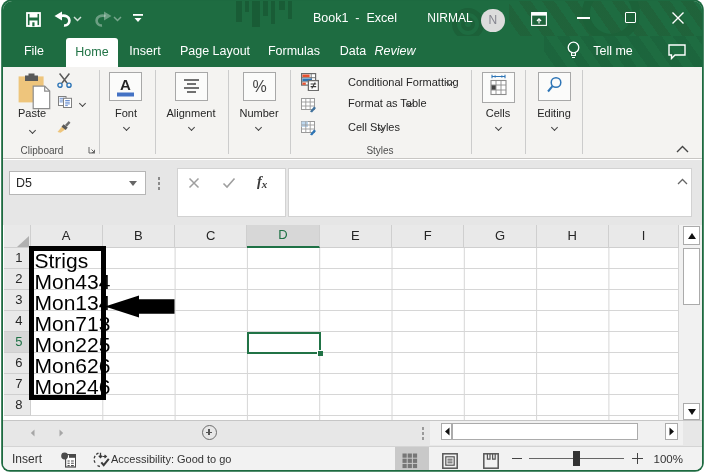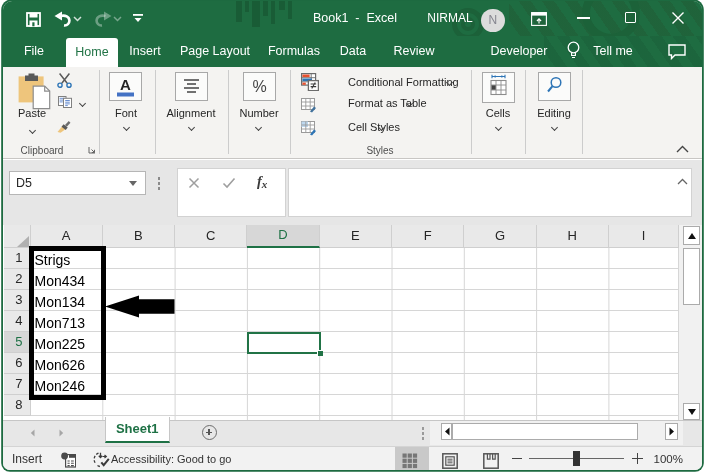--- a/index.html
+++ b/index.html
@@ -26,21 +26,21 @@
 .srow{position:absolute;left:320px;font-size:11px;color:#262626;padding-left:28px;}
 
 #fbar{position:absolute;left:0;top:160px;width:704px;height:65px;background:#e6e6e6;}
 #namebox{position:absolute;left:9px;top:11px;width:137px;height:24px;background:#fff;border:1px solid #b6b6b6;font-size:12.5px;color:#262626;line-height:22px;padding-left:6px;}
 #fxbox{position:absolute;left:177px;top:8px;width:109px;height:49px;background:#fff;border:1px solid #d2d2d2;}
 #finput{position:absolute;left:288px;top:8px;width:404px;height:49px;background:#fff;border:1px solid #d2d2d2;}
 
 #grid{position:absolute;left:0;top:225px;width:704px;height:195px;background:#fff;}
 .ch{position:absolute;top:0;height:22.5px;background:#e9e9e9;border-right:1px solid #cfcfcf;border-bottom:1px solid #cfcfcf;font-size:13px;color:#262626;text-align:center;line-height:22px;}
 .rh{position:absolute;left:4px;width:26.5px;height:21px;background:#e9e9e9;border-right:1px solid #cfcfcf;border-bottom:1px solid #cfcfcf;font-size:13px;color:#262626;text-align:right;padding-right:7px;line-height:20.5px;}
-.cellrow{position:absolute;left:34.5px;width:70px;height:21px;font-size:14px;color:#000;line-height:25px;}
+.cellrow{position:absolute;left:34.5px;width:70px;height:21px;font-size:21px;color:#000;line-height:25px;}
 
 #tabbar{position:absolute;left:0;top:420px;width:704px;height:26px;background:#e7e7e7;border-top:1px solid #c6c6c6;}
 
 #status{position:absolute;left:0;top:446px;width:704px;height:24px;background:#f2f2f2;border-top:1px solid #d4d4d4;font-size:12px;color:#333;}
 </style></head>
 <body>
 <div id="stage">
 <div id="win">
       <div id="abs">
   <div id="title">
@@ -100,23 +100,22 @@
     </svg>
   </div>
   <div id="menu">
           <div style="position:absolute;right:0;top:0;width:160px;height:31px;background:repeating-linear-gradient(55deg,rgba(0,0,0,0) 0 9px,rgba(16,60,36,.14) 9px 19px);"></div>
     <div class="mtab" style="left:14px;width:40px;">File</div>
     <div id="hometab">Home</div>
     <div class="mtab" style="left:125px;width:40px;">Insert</div>
     <div class="mtab" style="left:265px;width:58px;">Formulas</div>
     <div class="mtab" style="left:177px;width:76px;">Page Layout</div>
     <div class="mtab" style="left:336px;width:34px;">Data</div>
-    <div class="mtab" style="left:391px;width:46px;">Review</div>
+    <div class="mtab" style="left:372px;width:46px;font-style:italic;">Review</div>
     <div class="mtab" style="left:440px;width:34px;margin-top:24px;">View</div>
-    <div class="mtab" style="left:487px;width:64px;">Developer</div>
     <svg class="a" style="left:567px;top:5px;" width="13" height="19" viewBox="0 0 13 19">
       <circle cx="6.5" cy="6.5" r="5.3" fill="none" stroke="#fff" stroke-width="1.3"></circle>
       <path d="M4.6 11.5 L4.6 14.5 L8.4 14.5 L8.4 11.5" fill="none" stroke="#fff" stroke-width="1.2"></path>
       <path d="M5 16.5 L8 16.5" stroke="#fff" stroke-width="1.2"></path>
     </svg>
     <div class="mtab" style="left:588px;width:50px;">Tell me</div>
     <svg class="a" style="left:667px;top:7px;" width="20" height="17" viewBox="0 0 20 17">
       <path d="M2 2 L18 2 L18 12 L8 12 L4.5 15.5 L4.5 12 L2 12 Z" fill="none" stroke="#fff" stroke-width="1.4"></path>
     </svg>
   </div>
@@ -323,21 +322,20 @@
             <path d="M0 0 L8 0 L4 6 Z" fill="#111"></path>
           </svg>
   </div>
   <div id="tabbar">
     <svg class="a" style="left:30px;top:8px;" width="5" height="8" viewBox="0 0 5 8">
             <path d="M4.5 0.5 L0.8 4 L4.5 7.5 Z" fill="#a6a6a6"></path>
           </svg>
     <svg class="a" style="left:59px;top:8px;" width="5" height="8" viewBox="0 0 5 8">
             <path d="M0.5 0.5 L4.2 4 L0.5 7.5 Z" fill="#a6a6a6"></path>
           </svg>
-    <div class="a" style="left:104.5px;top:-4px;width:65.5px;height:26px;background:#fff;border-left:1px solid #c6c6c6;border-right:1px solid #c6c6c6;border-bottom:2.5px solid #1e7145;color:#1e7145;font-weight:bold;font-size:13px;text-align:center;line-height:24px;">Sheet1</div>
     <div class="a" style="left:202px;top:4px;width:15px;height:15px;border:1.3px solid #6d6d6d;border-radius:50%;color:#555;">
             <div style="position:absolute;left:3.1px;top:5.5px;width:6px;height:1.3px;background:#555;"></div>
             <div style="position:absolute;left:5.45px;top:3.2px;width:1.3px;height:6px;background:#555;"></div>
           </div>
     <div class="a" style="left:422px;top:6px;width:2px;height:2.5px;background:#9a9a9a;box-shadow:0 5px #9a9a9a,0 10px #9a9a9a;"></div>
     <div class="a" style="left:430px;top:0;width:253px;height:24px;background:#f1f1f1;"></div>
     <div class="a" style="left:441px;top:2px;width:11px;height:17px;background:#fff;border:1px solid #ababab;"></div>
     <svg class="a" style="left:443.5px;top:6px;" width="6" height="9" viewBox="0 0 6 9">
             <path d="M5.5 0.5 L1 4.5 L5.5 8.5 Z" fill="#111"></path>
           </svg>

